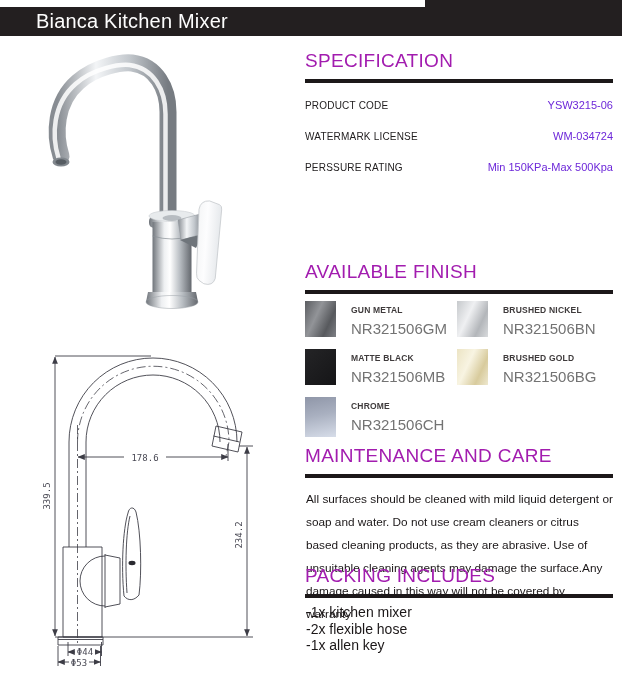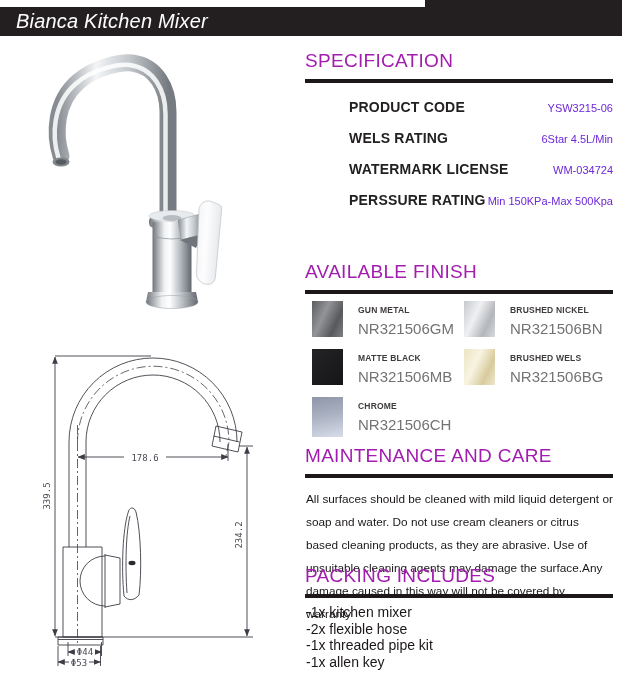--- a/index.html
+++ b/index.html
@@ -1,31 +1,31 @@
 <!DOCTYPE html>
 <html><head>
 <meta charset="utf-8">
 <style>
   html,body{margin:0;padding:0;background:#fff;}
   .page{position:relative;width:622px;height:682px;background:#ffffff;overflow:hidden;
         font-family:"Liberation Sans",sans-serif;color:#1b1718;}
   
   .top-strip{position:absolute;left:425px;top:0;width:197px;height:8px;background:#231f20;}
   .title-bar{position:absolute;left:0;top:7px;width:622px;height:29px;background:#231f20;
-             display:flex;align-items:center;box-sizing:border-box;padding-left:16px;font-style:italic;}
+             display:flex;align-items:center;box-sizing:border-box;padding-left:36px;}
   .title-bar .t{color:#fdfdfd;font-size:20px;letter-spacing:.2px;}
   
   .sec{position:absolute;left:305px;width:308px;}
   .sec-title{font-size:19px;color:#a21caf;letter-spacing:.3px;}
   .sec-rule{height:4px;background:#1c1819;margin-top:7px;}
   .spec-rows{position:absolute;left:305px;top:99px;width:308px;display:flex;flex-direction:column;gap:13px;}
   .spec-row{display:flex;justify-content:space-between;align-items:baseline;height:18px;}
-  .spec-label{font-weight:bold;font-size:14px;color:#232021;letter-spacing:.2px;margin-left:44px;}
+  .spec-label{font-weight:normal;font-size:10px;color:#232021;letter-spacing:.2px;}
   .spec-value{font-size:11px;color:#6d28d9;text-align:center;}
-  .finishes{position:absolute;left:312px;top:301px;width:308px;display:grid;
+  .finishes{position:absolute;left:305px;top:301px;width:308px;display:grid;
             grid-template-columns:152px 1fr;row-gap:12px;}
   .fin{display:flex;gap:15px;align-items:flex-start;}
   .fin .sw{width:31px;height:36px;flex:none;}
   .fin .name{font-size:8.5px;font-weight:bold;color:#3f3b3c;letter-spacing:.2px;padding-top:4px;}
   .fin .code{font-size:15px;color:#737373;margin-top:5px;}
   .maint-body{position:absolute;left:306px;top:488px;width:307px;font-size:11.8px;
               line-height:23px;color:#1b1718;}
   .pack-list{position:absolute;left:306px;top:604px;font-size:14px;line-height:16.5px;color:#1b1718;}
   
   .photo{position:absolute;left:28px;top:50px;width:240px;height:285px;}
@@ -145,24 +145,20 @@
   <div class="sec" style="top:50px">
     <div class="sec-title">SPECIFICATION</div>
     <div class="sec-rule"></div>
   </div>
   <div class="spec-rows">
     <div class="spec-row">
       <span class="spec-label">PRODUCT CODE</span>
       <span class="spec-value">YSW3215-06</span>
     </div>
     <div class="spec-row">
-      <span class="spec-label">WELS RATING</span>
-      <span class="spec-value">6Star&nbsp;4.5L/Min</span>
-    </div>
-    <div class="spec-row">
       <span class="spec-label">WATERMARK LICENSE</span>
       <span class="spec-value">WM-034724</span>
     </div>
     <div class="spec-row">
       <span class="spec-label">PERSSURE RATING</span>
       <span class="spec-value">Min 150KPa-Max 500Kpa</span>
     </div>
   </div>
 
   <div class="sec" style="top:261px">
@@ -187,21 +183,21 @@
     <div class="fin">
       <div class="sw" style="background:linear-gradient(135deg,#242426,#151517)"></div>
       <div class="txt">
           <div class="name">MATTE BLACK</div>
         <div class="code">NR321506MB</div>
         </div>
     </div>
     <div class="fin">
       <div class="sw" style="background:linear-gradient(115deg,#ece4c4 0%,#f8f4e2 38%,#d8cb9d 72%,#eee8cf 100%)"></div>
       <div class="txt">
-          <div class="name">BRUSHED WELS</div>
+          <div class="name">BRUSHED GOLD</div>
         <div class="code">NR321506BG</div>
         </div>
     </div>
     <div class="fin">
       <div class="sw" style="height:40px;background:linear-gradient(168deg,#8f96a8 0%,#a9b0c0 45%,#d7dde9 100%)"></div>
       <div class="txt">
           <div class="name">CHROME</div>
         <div class="code">NR321506CH</div>
         </div>
     </div>
@@ -214,17 +210,16 @@
   </div>
   <div class="maint-body">All surfaces should be cleaned with mild liquid detergent or soap and water. Do not use cream cleaners or citrus based cleaning products, as they are abrasive. Use of unsuitable cleaning agents may damage the surface.Any damage caused in this way will not be covered by warranty</div>
 
   <div class="sec" style="top:565px">
     <div class="sec-title">PACKING INCLUDES</div>
     <div class="sec-rule"></div>
   </div>
   <div class="pack-list">
     <div>-1x kitchen mixer</div>
     <div>-2x flexible hose</div>
-    <div>-1x threaded pipe kit</div>
     <div>-1x allen key</div>
   </div>
 
 </div>
 
 </body></html>

